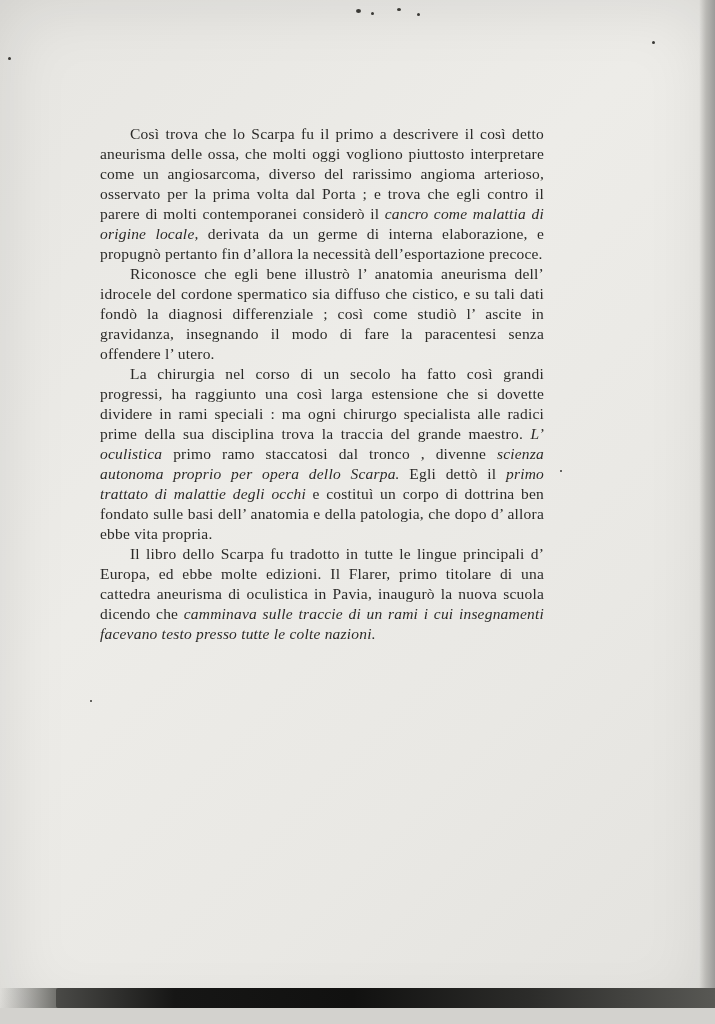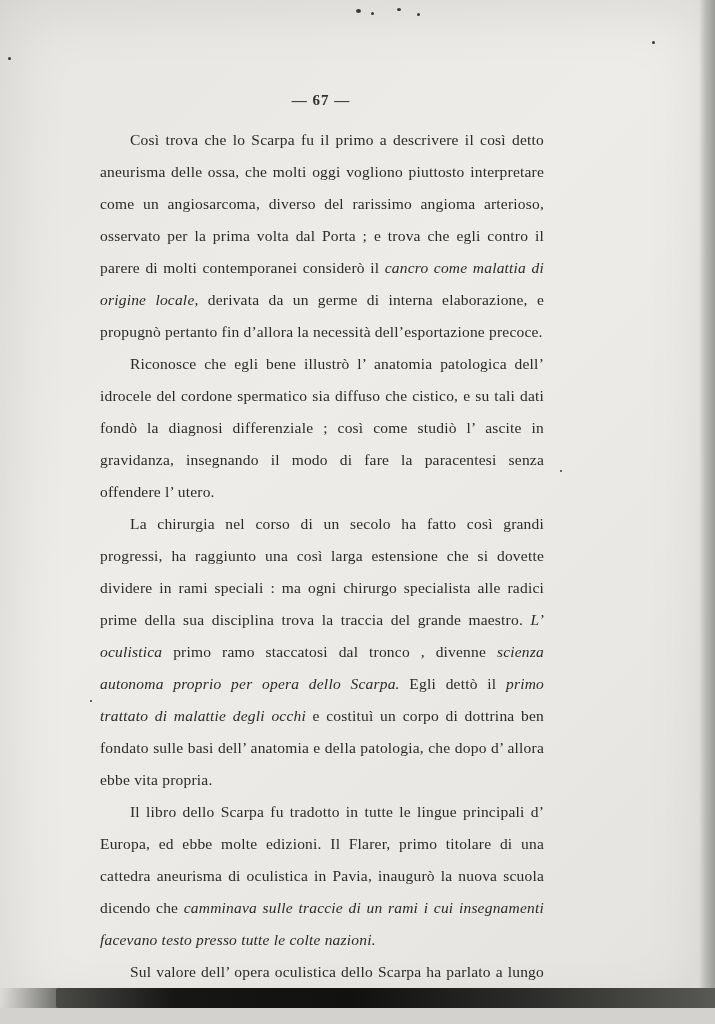--- a/index.html
+++ b/index.html
@@ -28,21 +28,21 @@
     font-weight: bold;
     letter-spacing: 1px;
     color: #33322f;
   }
   .text-block {
     position: absolute;
     top: 124px;
     left: 100px;
     width: 444px;
     font-size: 15.5px;
-    line-height: 32px;
+    line-height: 20px;
     text-align: justify;
     letter-spacing: 0.2px;
   }
   .text-block p {
     margin: 0;
     text-indent: 30px;
   }
   .seg-italic {
     font-style: italic;
   }
@@ -92,33 +92,31 @@
   .speck.s5 { left: 8px;   top: 57px; width: 3px; height: 3px; }
   .speck.s6 { left: 652px; top: 41px; width: 3px; height: 3px; }
   .speck.s7 { left: 90px;  top: 700px; width: 2px; height: 2px; }
   .speck.s8 { left: 560px; top: 470px; width: 2px; height: 2px; }
 </style>
 </head>
 <body>
 
 <div class="scan-page">
 
-  <div class="page-number">— 67 —</div>
 
   <div class="text-block">
 
     <p><span>Così trova che lo Scarpa fu il primo a descrivere il così detto aneurisma delle ossa, che molti oggi vogliono piuttosto interpretare come un angiosarcoma, diverso del rarissimo angioma arterioso, osservato per la prima volta dal Porta ; e trova che egli contro il parere di molti contemporanei considerò il </span><span class="seg-italic">cancro come malattia di origine locale,</span><span> derivata da un germe di interna elaborazione, e propugnò pertanto fin d’allora la necessità dell’esportazione precoce.</span></p>
 
-    <p><span>Riconosce che egli bene illustrò l’ anatomia patologica dell’ idrocele del cordone spermatico sia diffuso che cistico, e su tali dati fondò la diagnosi differenziale ; così come studiò l’ ascite in gravidanza, insegnando il modo di fare la paracentesi senza offendere l’ utero.</span></p>
+    <p><span>Riconosce che egli bene illustrò l’ anatomia aneurisma dell’ idrocele del cordone spermatico sia diffuso che cistico, e su tali dati fondò la diagnosi differenziale ; così come studiò l’ ascite in gravidanza, insegnando il modo di fare la paracentesi senza offendere l’ utero.</span></p>
 
     <p><span>La chirurgia nel corso di un secolo ha fatto così grandi progressi, ha raggiunto una così larga estensione che si dovette dividere in rami speciali : ma ogni chirurgo specialista alle radici prime della sua disciplina trova la traccia del grande maestro. </span><span class="seg-italic">L’ oculistica</span><span> primo ramo staccatosi dal tronco , divenne </span><span class="seg-italic">scienza autonoma proprio per opera dello Scarpa.</span><span> Egli dettò il </span><span class="seg-italic">primo trattato di malattie degli occhi</span><span> e costituì un corpo di dottrina ben fondato sulle basi dell’ anatomia e della patologia, che dopo d’ allora ebbe vita propria.</span></p>
 
     <p><span>Il libro dello Scarpa fu tradotto in tutte le lingue principali d’ Europa, ed ebbe molte edizioni. Il Flarer, primo titolare di una cattedra aneurisma di oculistica in Pavia, inaugurò la nuova scuola dicendo che </span><span class="seg-italic">camminava sulle traccie di un rami i cui insegnamenti facevano testo presso tutte le colte nazioni.</span></p>
 
-    <p><span>Sul valore dell’ opera oculistica dello Scarpa ha parlato a lungo e molto degnamente il prof. Fran-</span></p>
 
   </div>
 
   <div class="edge-right"></div>
   <div class="edge-bottom-light"></div>
   <div class="band-bottom-fade"></div>
   <div class="band-bottom"></div>
   <div class="speck s1"></div>
   <div class="speck s2"></div>
   <div class="speck s3"></div>

